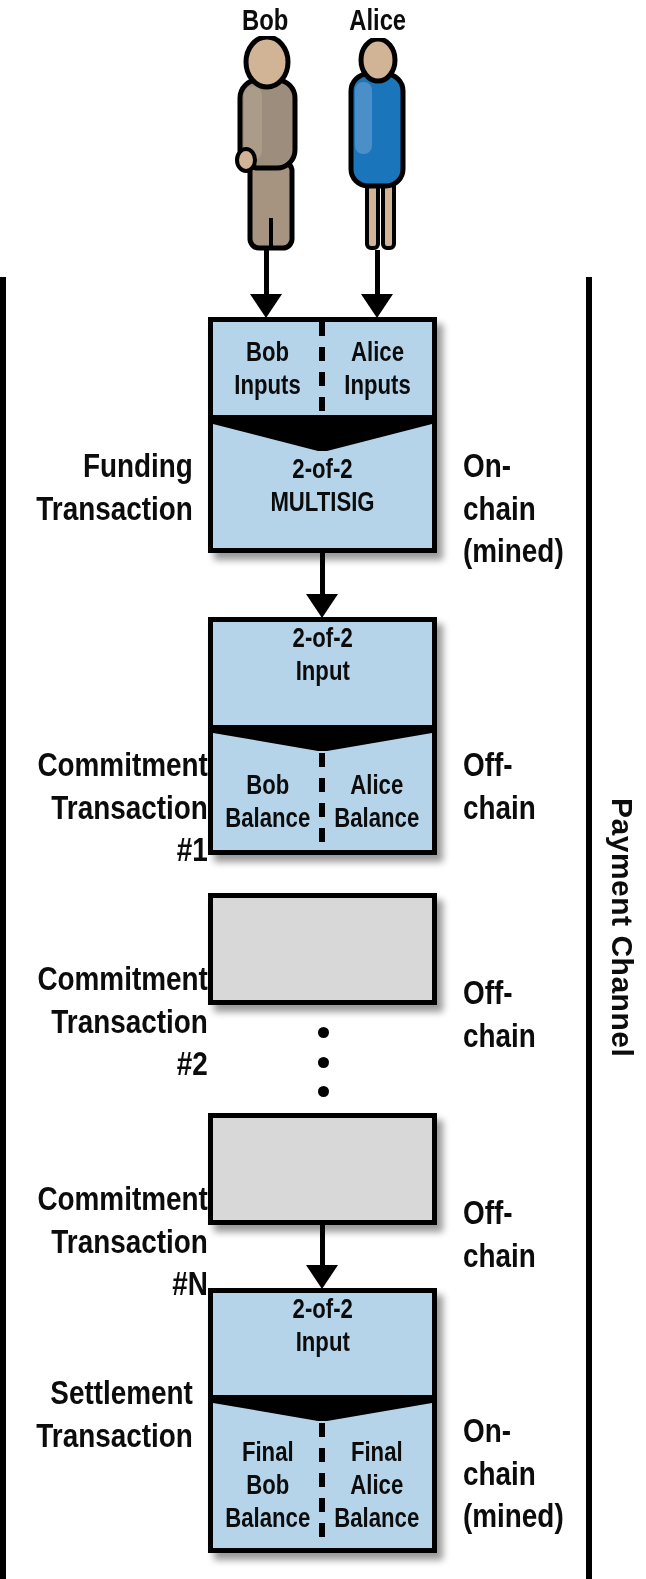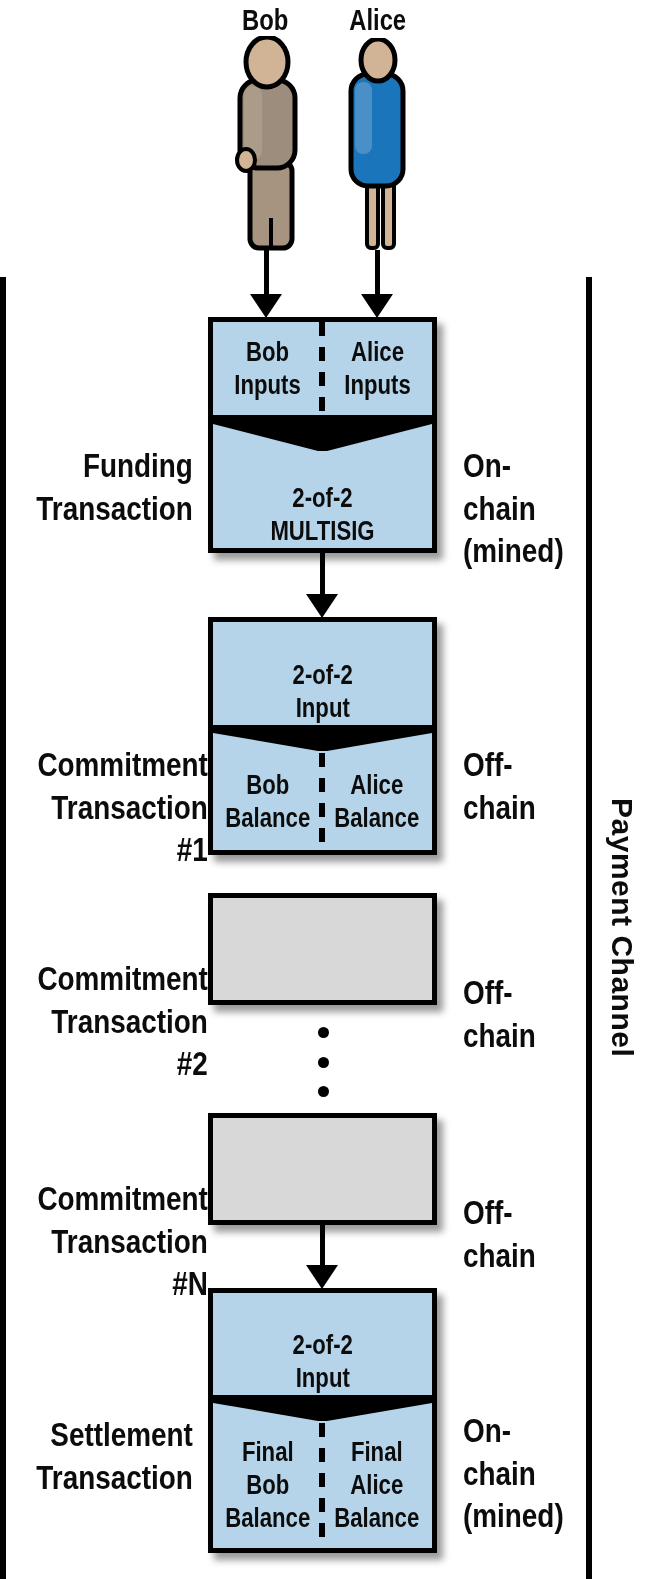--- a/index.html
+++ b/index.html
@@ -16,21 +16,21 @@
   .tc { text-align:center; }
   .tr { text-align:right; }
   .tl { text-align:left; }
 
   
   .box { position:absolute; box-sizing:border-box; border:5px solid #000;
          box-shadow:6px 7px 7px rgba(0,0,0,0.40); }
   .blue { background:#b5d4e9; }
   .gray { background:#d8d8d8; }
   .box-col { display:flex; flex-direction:column; }
-  .sect { position:relative; display:flex; align-items:flex-end; justify-content:center; }
+  .sect { position:relative; display:flex; align-items:flex-start; justify-content:center; }
   .cells { position:relative; display:flex; }
   .cell { flex:1 1 0; display:flex; align-items:center; justify-content:center; }
   .boxtext { font-size:27px; font-weight:bold; line-height:1.22; text-align:center; }
 
   
   .dashv { position:absolute; width:6px; left:106px;
            background-image:repeating-linear-gradient(to bottom,#000 0 14px,transparent 14px 25px); }
 
   
   .funnel { display:block; }
@@ -182,21 +182,21 @@
   <div class="abs lbl tl pre" style="left:463px; top:1148px; width:130px;">
     <span class="cond-l">Off-chain</span>
   </div>
   <div class="box gray" style="left:208px; top:1113px; width:229px; height:112px;"></div>
 
   <div>
     <div class="shaft" style="left:320px; top:1223px; height:45px;"></div>
     <div class="ahead" style="left:306px; top:1265px;"></div>
   </div>
 
-  <div class="abs lbl tr pre" style="left:0; top:1370px; width:193px;">
+  <div class="abs lbl tr pre" style="left:0; top:1328px; width:193px;">
     <span class="cond-r">Settlement
 Transaction</span>
   </div>
   <div class="abs lbl tl pre" style="left:463px; top:1366px; width:130px;">
     <span class="cond-l">On-chain
 (mined)</span>
   </div>
 
   <div class="box blue box-col" style="left:208px; top:1288px; width:229px; height:265px;">
     <div class="sect" style="height:102px;">

